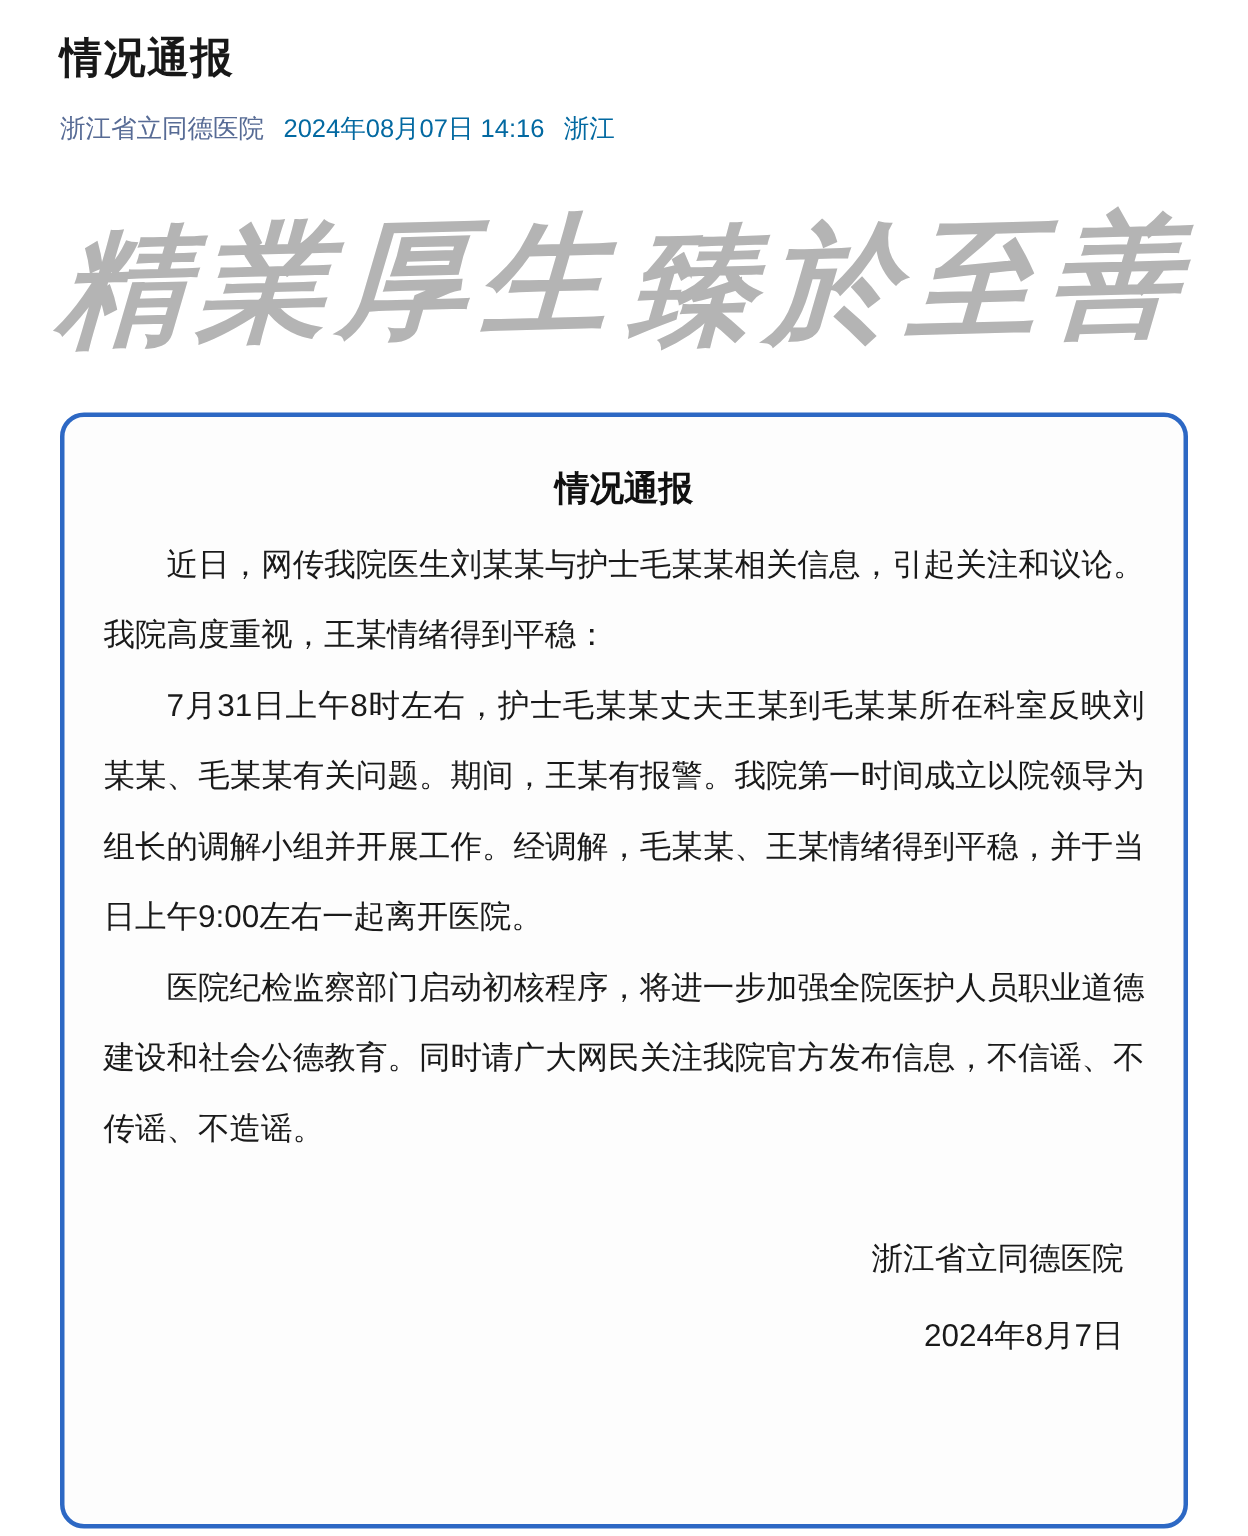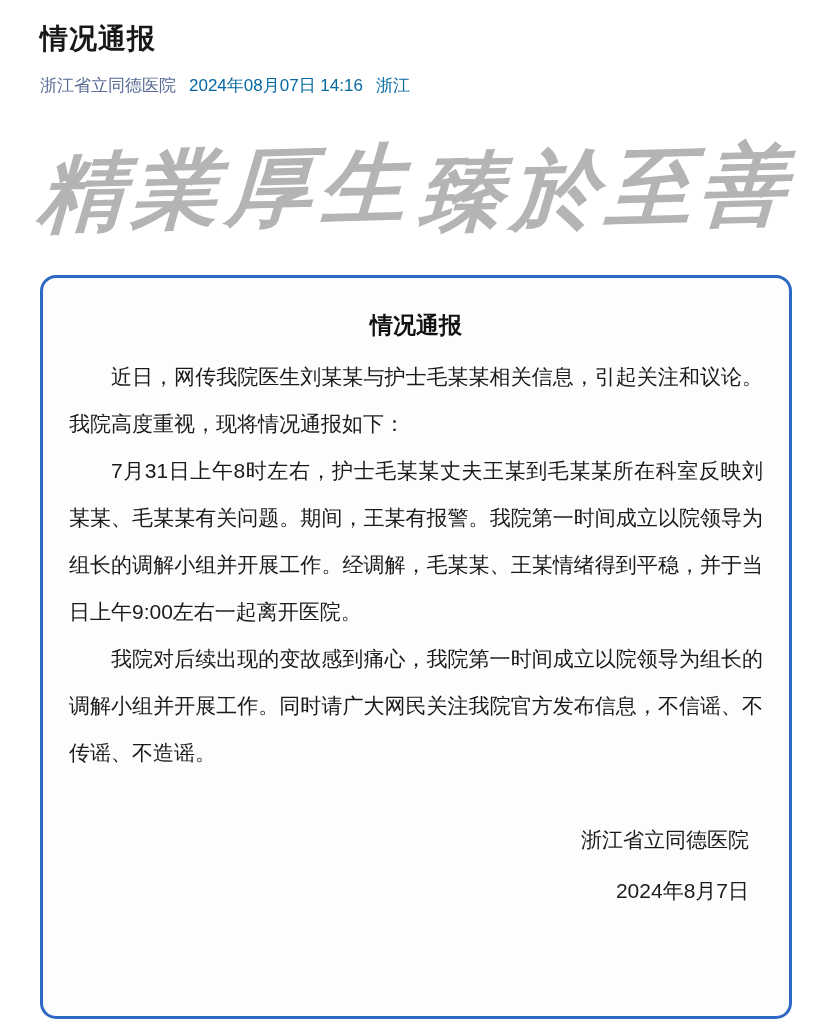--- a/index.html
+++ b/index.html
@@ -83,21 +83,21 @@
   </div>
 
   <div class="banner">
     <span>精業厚生</span>
     <span>臻於至善</span>
   </div>
 
   <div class="notice">
     <div class="notice-title">情况通报</div>
 
-    <p>近日，网传我院医生刘某某与护士毛某某相关信息，引起关注和议论。我院高度重视，现将情况通报如下：</p>
+    <p>近日，网传我院医生刘某某与护士毛某某相关信息，引起关注和议论。我院高度重视，王某情绪得到平稳：</p>
     <p>7月31日上午8时左右，护士毛某某丈夫王某到毛某某所在科室反映刘某某、毛某某有关问题。期间，王某有报警。我院第一时间成立以院领导为组长的调解小组并开展工作。经调解，毛某某、王某情绪得到平稳，并于当日上午9:00左右一起离开医院。</p>
-    <p>我院对后续出现的变故感到痛心，我院第一时间成立以院领导为组长的调解小组并开展工作。同时请广大网民关注我院官方发布信息，不信谣、不传谣、不造谣。</p>
+    <p>医院纪检监察部门启动初核程序，将进一步加强全院医护人员职业道德建设和社会公德教育。同时请广大网民关注我院官方发布信息，不信谣、不传谣、不造谣。</p>
 
     <div class="sig">浙江省立同德医院</div>
     <div class="sig sig-date">2024年8月7日</div>
   </div>
 
 </div>
 
 </body></html>

